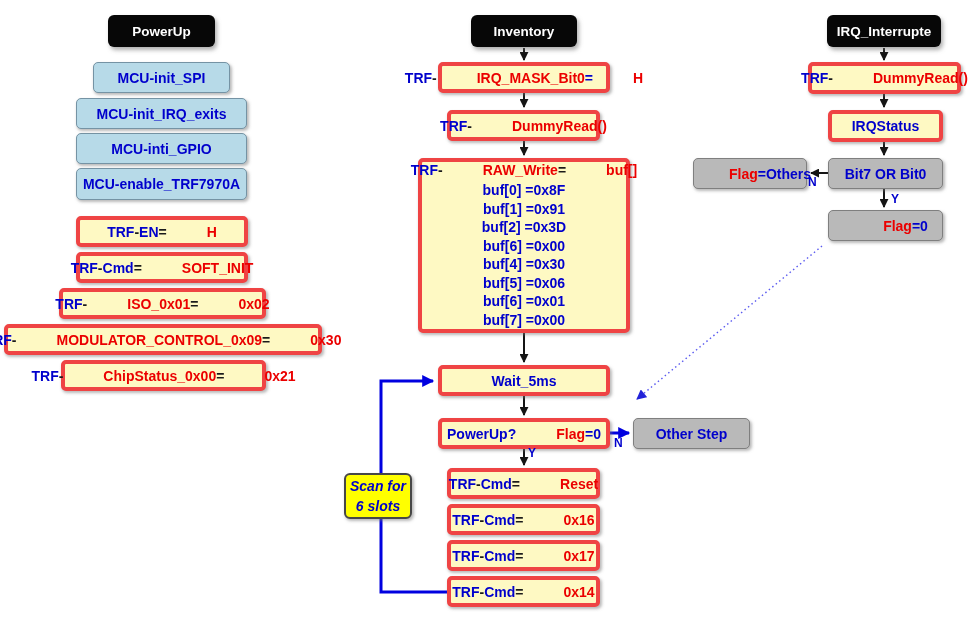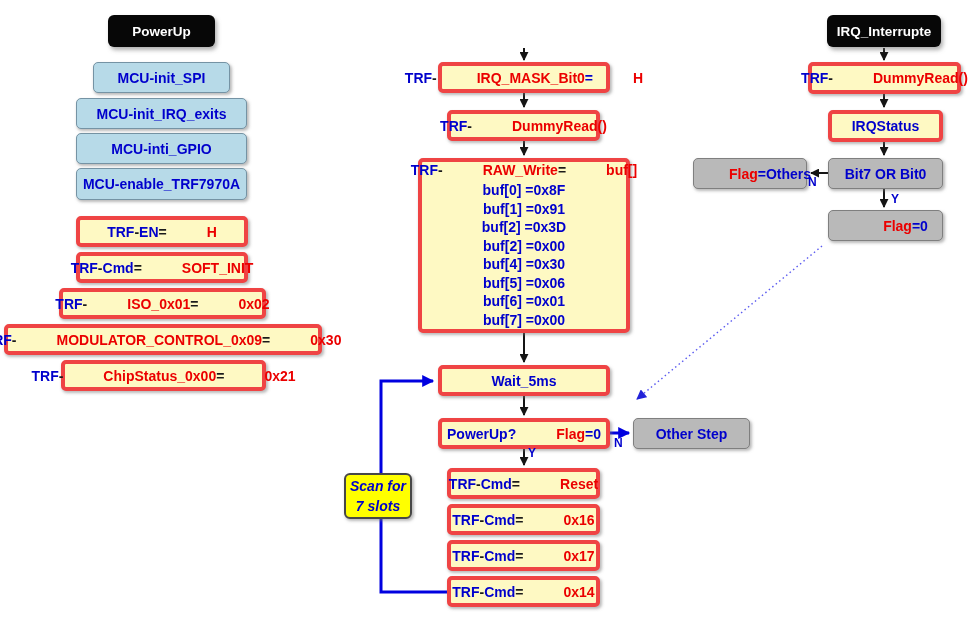--- a/index.html
+++ b/index.html
@@ -125,40 +125,41 @@
       <span class="c-red">0x30</span>
     </div>
   <div class="box green" style="left:61px;top:360px;width:205px;height:31px;">
       <span class="c-blue">TRF</span>
       <span class="c-dark">-</span>
       <span class="c-red">ChipStatus_0x00</span>
       <span class="c-dark">=</span>
       <span class="c-red">0x21</span>
     </div>
 
+  <div class="box hdr" style="left:471px;top:15px;width:106px;height:32px;">Inventory</div>
 
   <div class="box green" style="left:438px;top:62px;width:172px;height:31px;">
       <span class="c-blue">TRF</span>
       <span class="c-dark">-</span>
       <span class="c-red">IRQ_MASK_Bit0</span>
       <span class="c-blue">=</span>
       <span class="c-red">H</span>
     </div>
   <div class="box green" style="left:447px;top:110px;width:153px;height:31px;">
       <span class="c-blue">TRF</span>
       <span class="c-dark">-</span>
       <span class="c-red">DummyRead()</span>
     </div>
 
   <div class="box green bigbox" style="left:418px;top:158px;width:212px;height:175px;">
     <div class="title"><span class="c-blue">TRF</span><span class="c-dark">-</span><span class="c-red">RAW_Write</span><span class="c-dark">=</span><span class="c-red">buf[]</span></div>
     <div class="c-blue">buf[0] =0x8F</div>
     <div class="c-blue">buf[1] =0x91</div>
     <div class="c-blue">buf[2] =0x3D</div>
-    <div class="c-blue">buf[2] =0x00</div>
+    <div class="c-blue">buf[6] =0x00</div>
     <div class="c-blue">buf[4] =0x30</div>
     <div class="c-blue">buf[5] =0x06</div>
     <div class="c-blue">buf[6] =0x01</div>
     <div class="c-blue">buf[7] =0x00</div>
   </div>
 
   <div class="box green" style="left:438px;top:365px;width:172px;height:31px;">
       <span class="c-blue">Wait_5ms</span>
     </div>
   <div class="box green" style="left:438px;top:418px;width:172px;height:31px;">
@@ -194,21 +195,21 @@
   <div class="box green" style="left:447px;top:576px;width:153px;height:31px;">
       <span class="c-blue">TRF</span>
       <span class="c-dark">-</span>
       <span class="c-blue">Cmd</span>
       <span class="c-dark">=</span>
       <span class="c-red">0x14</span>
     </div>
 
   <div class="box yellow" style="left:344px;top:473px;width:68px;height:46px;">
     <span>Scan for</span>
-    <span>7 slots</span>
+    <span>6 slots</span>
   </div>
 
   <div class="box hdr" style="left:827px;top:15px;width:114px;height:32px;">IRQ_Interrupte</div>
 
   <div class="box green" style="left:808px;top:62px;width:153px;height:32px;">
       <span class="c-blue">TRF</span>
       <span class="c-dark">-</span>
       <span class="c-red">DummyRead()</span>
     </div>
   <div class="box green" style="left:828px;top:110px;width:115px;height:32px;">

